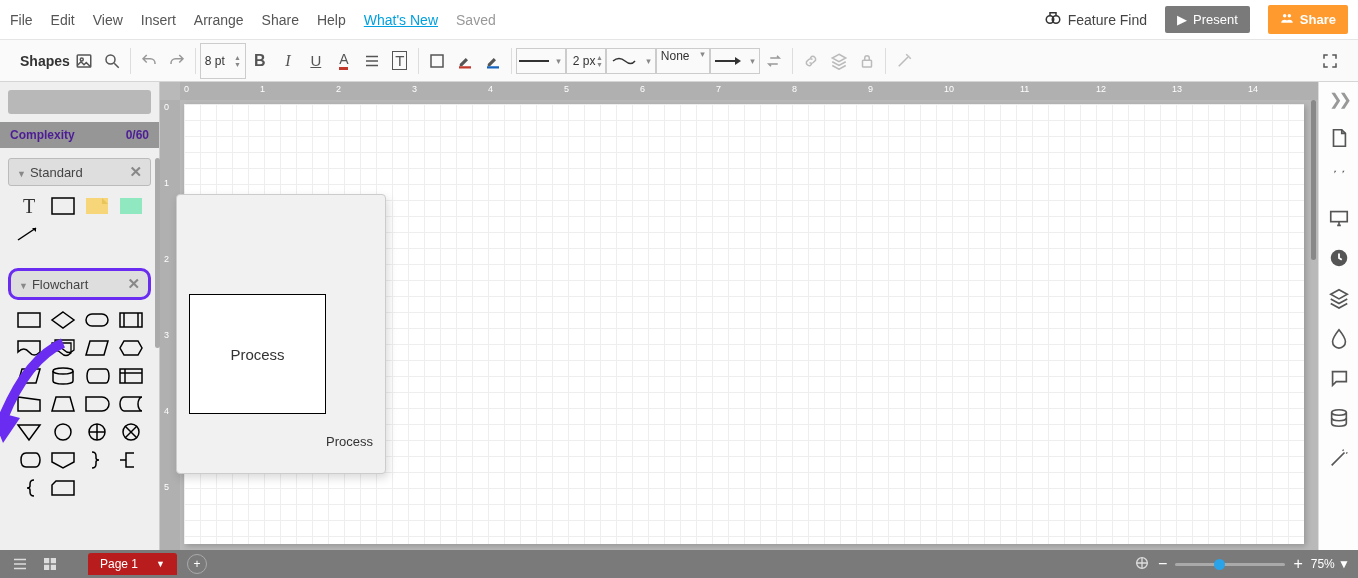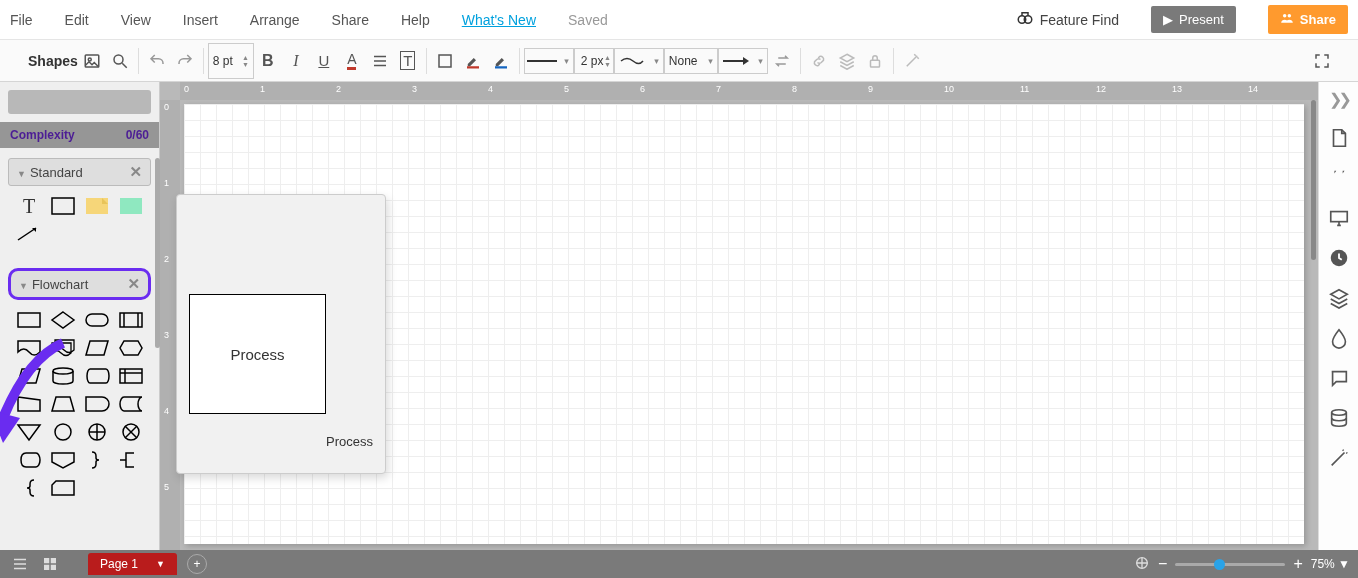--- a/index.html
+++ b/index.html
@@ -1,43 +1,43 @@
 <!DOCTYPE html>
 <html><head>
 <meta charset="utf-8">
 <style>
 * { box-sizing: border-box; margin: 0; padding: 0; }
 body { font-family: -apple-system, BlinkMacSystemFont, "Segoe UI", Arial, sans-serif; font-size: 13px; color: #333; background: #fff; width: 1358px; height: 578px; overflow: hidden; position: relative; }
 
 
-.menubar { height: 40px; display: flex; align-items: center; padding: 0 10px; gap: 32px; border-bottom: 1px solid #e5e5e5; }
+.menubar { height: 40px; display: flex; align-items: center; padding: 0 10px; gap: 18px; border-bottom: 1px solid #e5e5e5; }
 .menubar .menu-item { color: #555; cursor: pointer; font-size: 14px; }
 .menubar .menu-item.whatsnew { color: #00a1de; text-decoration: underline; font-weight: 500; }
 .menubar .menu-item.saved { color: #999; }
 .menubar .spacer { flex: 1; }
 .menubar .feature-find { display: flex; align-items: center; gap: 6px; color: #444; font-size: 14px; cursor: pointer; }
 .menubar .present-btn { background: #7a7a7a; color: #fff; padding: 6px 12px; border-radius: 2px; display: flex; align-items: center; gap: 6px; font-size: 13px; cursor: pointer; }
 .menubar .share-btn { background: #ff9a2e; color: #fff; padding: 6px 12px; border-radius: 2px; display: flex; align-items: center; gap: 6px; font-weight: 600; font-size: 13px; cursor: pointer; }
 
 
-.toolbar { height: 42px; display: flex; align-items: center; padding: 0 22px; gap: 0; border-bottom: 1px solid #d5d5d5; background: #fafafa; }
+.toolbar { height: 42px; display: flex; align-items: center; padding: 0 14px; gap: 0; border-bottom: 1px solid #d5d5d5; background: #fafafa; }
 .tb-btn { width: 28px; height: 28px; display: flex; align-items: center; justify-content: center; color: #555; cursor: pointer; border-radius: 3px; }
 .tb-btn svg { width: 18px; height: 18px; }
 .tb-sep { width: 1px; height: 26px; background: #ddd; margin: 0 4px; }
 .shapes-btn { display: flex; align-items: center; gap: 6px; font-size: 14px; font-weight: 600; color: #333; }
 .font-select { width: 140px; height: 26px; border: 1px solid #ccc; padding: 0 20px 0 8px; font-size: 13px; background: #fff; position: relative; }
 .font-select::after { content: "▾"; position: absolute; right: 6px; top: 4px; font-size: 10px; color: #888; }
 .size-select { width: 46px; height: 36px; border: 1px solid #ccc; padding: 0 4px; font-size: 12px; display: flex; align-items: center; justify-content: space-between; text-align: center; }
 .size-select .arrows { display: flex; flex-direction: column; font-size: 7px; line-height: 7px; color: #888; }
 .line-select { width: 50px; height: 26px; border: 1px solid #ccc; display: flex; align-items: center; justify-content: center; position: relative; padding-right: 14px; }
 .line-select::after { content: "▾"; position: absolute; right: 4px; font-size: 9px; color: #888; }
 .px-select { width: 40px; height: 26px; border: 1px solid #ccc; display: flex; align-items: center; justify-content: space-between; padding: 0 2px 0 6px; font-size: 12px; }
 .arrowstyle { width: 50px; height: 26px; border: 1px solid #ccc; display: flex; align-items: center; justify-content: center; position: relative; padding-right: 14px; }
 .arrowstyle::after { content: "▾"; position: absolute; right: 4px; font-size: 9px; color: #888; }
-.none-select { width: 54px; height: 26px; border: 1px solid #ccc; display: flex; align-items: center; padding: 0 4px; font-size: 12px; position: relative; padding-right: 16px; }
+.none-select { width: 54px; height: 26px; border: 1px solid #ccc; display: flex; padding: 0 4px; font-size: 12px; position: relative; padding-right: 16px; }
 .none-select::after { content: "▾"; position: absolute; right: 4px; font-size: 9px; color: #888; }
 .fullscreen-btn { margin-left: auto; }
 
 
 .main { display: flex; height: calc(578px - 40px - 42px - 28px); }
 
 
 .leftpanel { width: 160px; background: #efefef; border-right: 1px solid #ccc; display: flex; flex-direction: column; overflow: hidden; }
 .searchbox { margin: 8px; height: 24px; background: #b8b8b8; border-radius: 3px; }
 .complexity { display: flex; justify-content: space-between; padding: 6px 10px; background: #969696; color: #4c1d95; font-size: 12px; font-weight: 600; }

